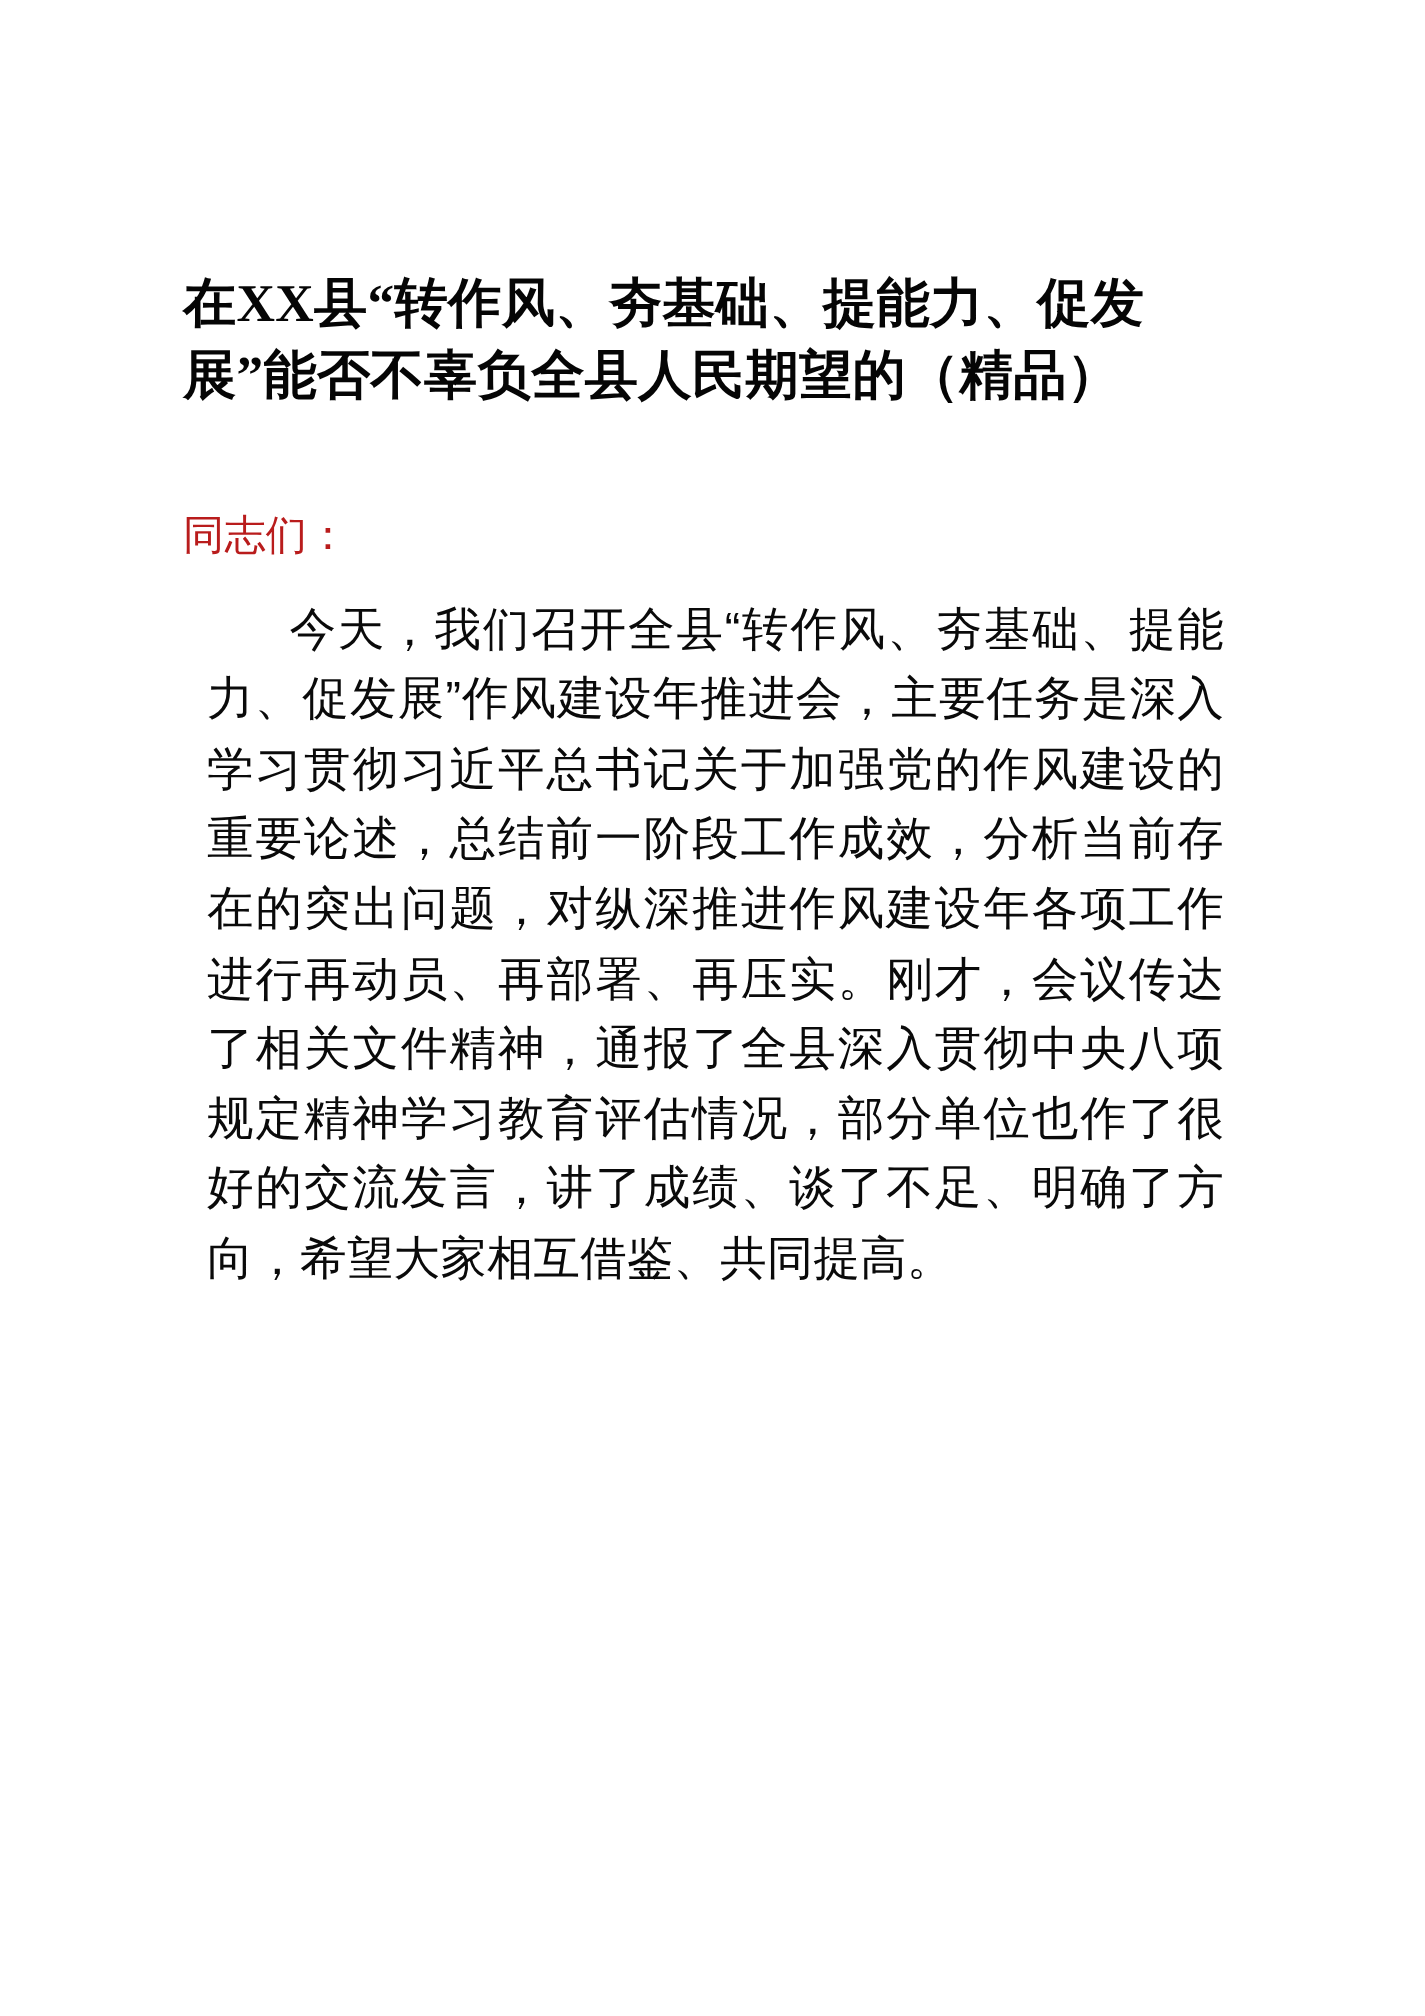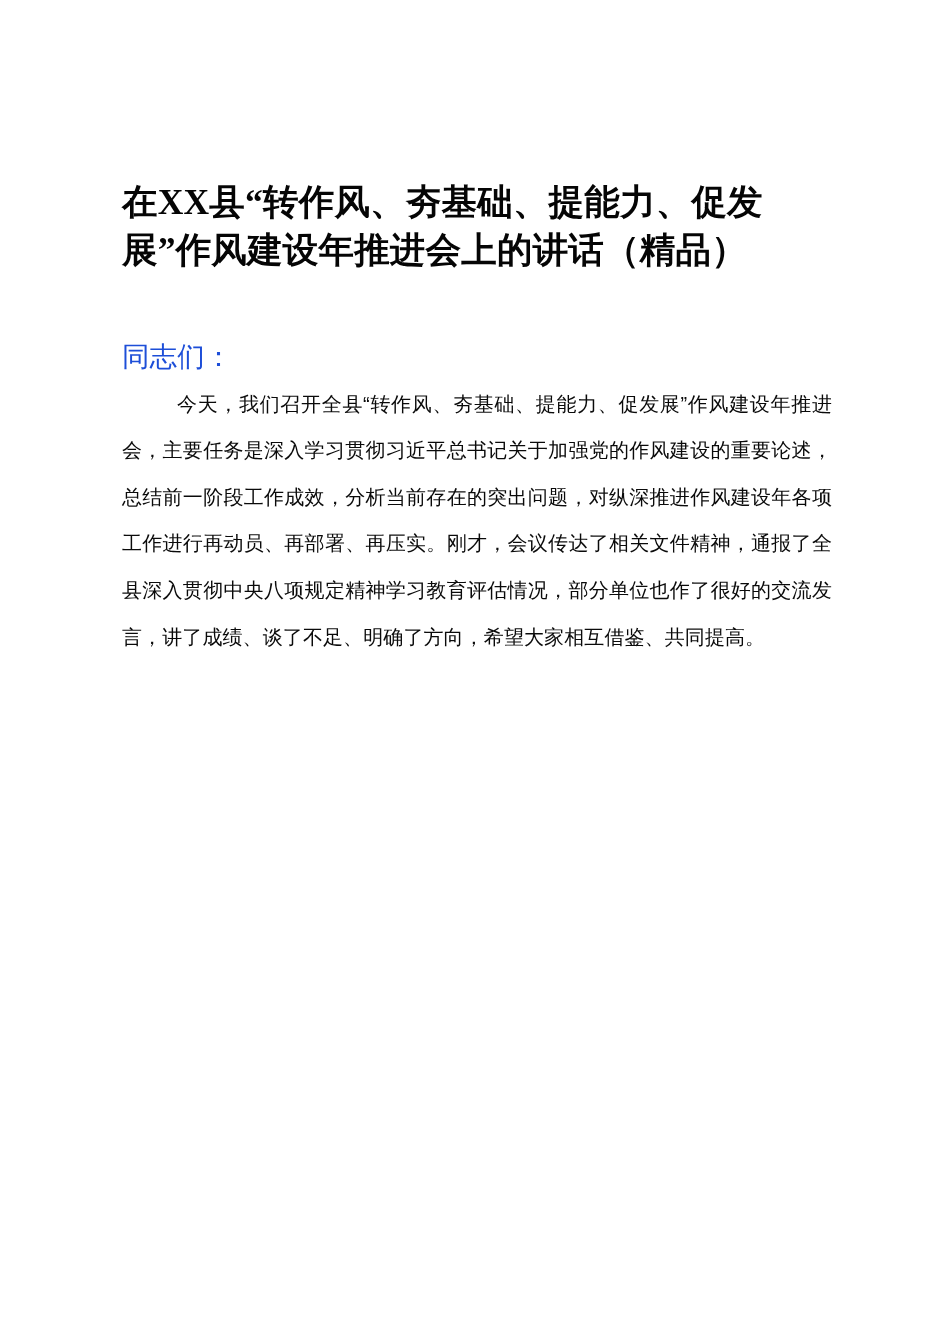--- a/index.html
+++ b/index.html
@@ -44,49 +44,49 @@
     color: #050505;
     word-break: break-all;
   }
 
   
   .salutation {
     font-size: 27.5px;
     line-height: 46.6px;
     margin: 0;
     padding: 0;
-    color: #1d4ed8;
+    color: #b91c1c;
     letter-spacing: 0.1px;
   }
 
   
   .body-para {
-    font-size: 20px;
+    font-size: 31px;
     line-height: 46.6px;
-    margin: 0;
+    margin: 16px;
     padding: 0;
     color: #0a0a0a;
     text-align: justify;
     text-justify: inter-character;
     text-indent: 55px;
     letter-spacing: 0.1px;
     word-break: break-all;
     -ms-hyphens: none;
     hyphens: none;
   }
 
   .gap-after-title { height: 60px; }
 </style>
 </head>
 <body>
 
 <div class="page">
   <div class="page-body">
 
-    <h1 class="doc-title">在XX县“转作风、夯基础、提能力、促发展”作风建设年推进会上的讲话（精品）</h1>
+    <h1 class="doc-title">在XX县“转作风、夯基础、提能力、促发展”能否不辜负全县人民期望的（精品）</h1>
 
     <div class="gap-after-title"></div>
 
     <p class="salutation">同志们：</p>
 
     <p class="body-para">今天，我们召开全县“转作风、夯基础、提能力、促发展”作风建设年推进会，主要任务是深入学习贯彻习近平总书记关于加强党的作风建设的重要论述，总结前一阶段工作成效，分析当前存在的突出问题，对纵深推进作风建设年各项工作进行再动员、再部署、再压实。刚才，会议传达了相关文件精神，通报了全县深入贯彻中央八项规定精神学习教育评估情况，部分单位也作了很好的交流发言，讲了成绩、谈了不足、明确了方向，希望大家相互借鉴、共同提高。</p>
 
 
   </div>
 </div>

